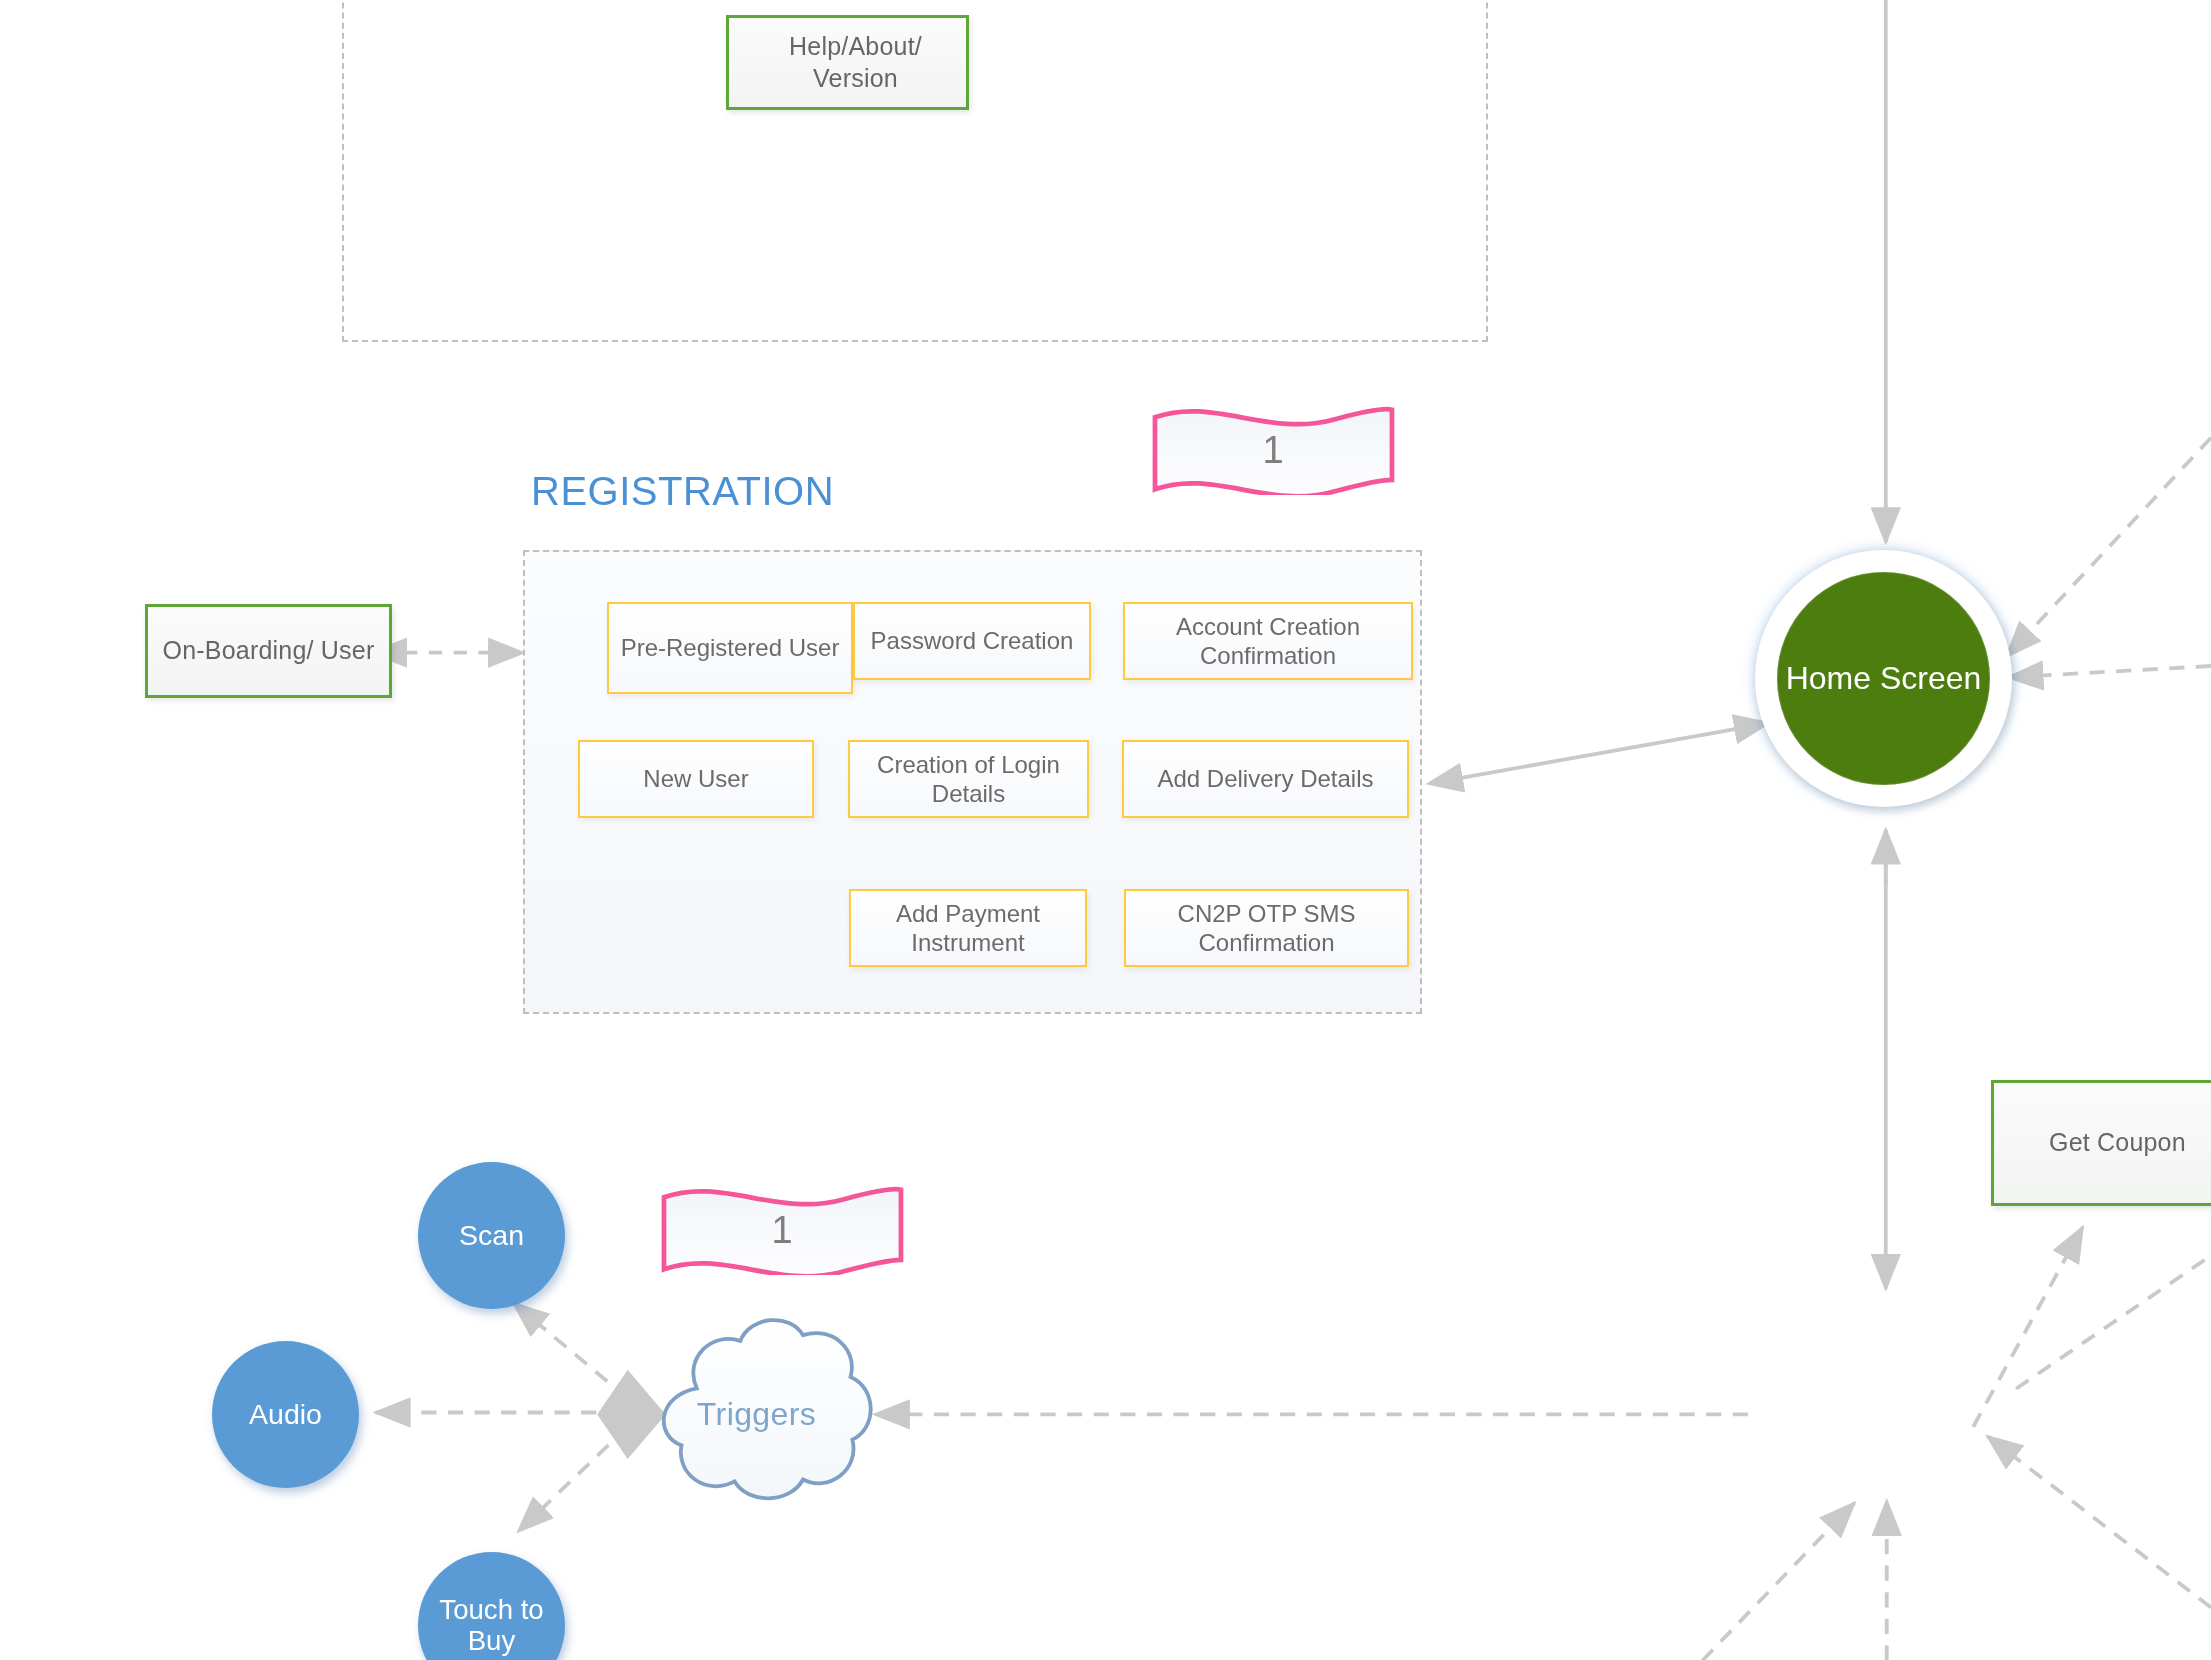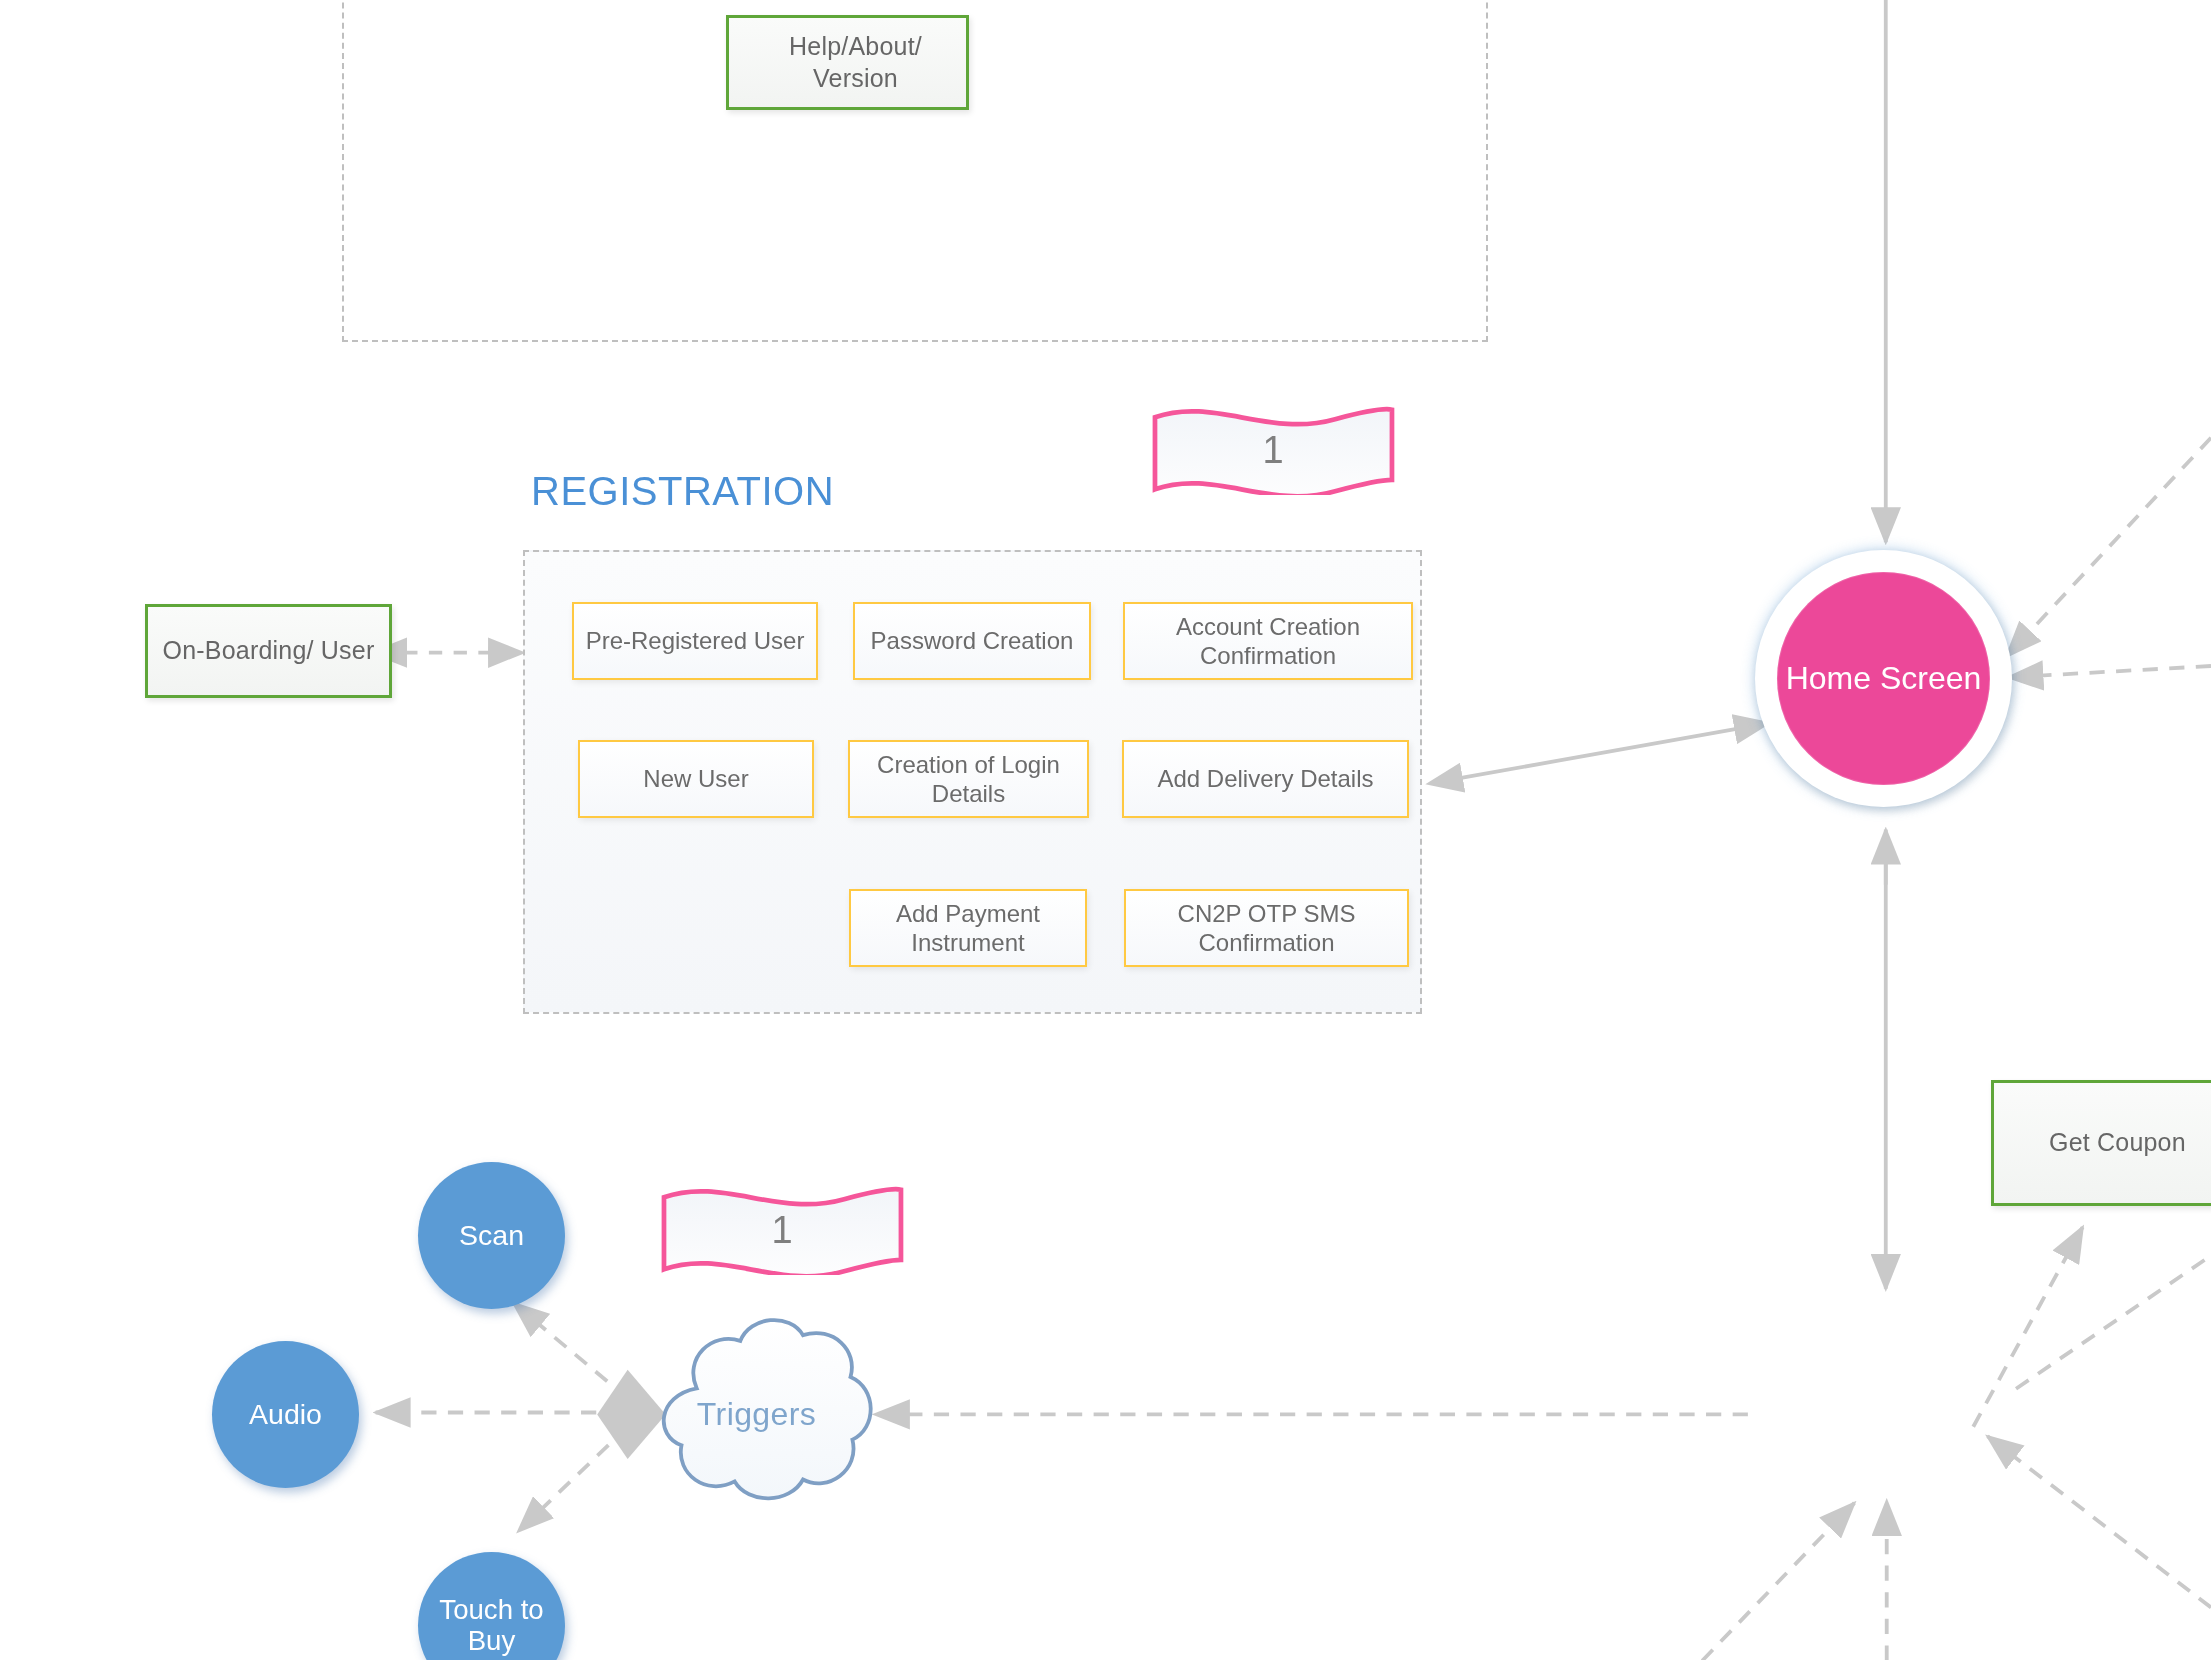--- a/index.html
+++ b/index.html
@@ -83,21 +83,21 @@
     font-size: 28.5px;
     line-height: 1.12;
     box-shadow: 2.9px 4.8px 9.5px rgba(60,110,170,.35);
   }
   .blue-node.ringed {
     background: #ffffff;
     box-shadow: 0 0 13.3px rgba(91,155,213,.45), 1.9px 3.8px 8.6px rgba(0,0,0,.14);
   }
   .blue-node.ringed > .inner {
     border-radius: 50%;
-    background: #ec4899;
+    background: #4d7c0f;
     display: flex;
     align-items: center;
     justify-content: center;
     text-align: center;
     color: #ffffff;
     box-shadow: inset 0 0 0 1px rgba(255,255,255,.15);
   }
 
   
   .section-title {
@@ -220,21 +220,21 @@
           <stop offset="100%" stop-color="#fdfdfe"></stop>
         </linearGradient>
       </defs>
       <path d="M8,14 C70,-8 128,36 198,16 C228,8 250,4 258,6 L258,80 C248,80 228,84 198,92 C128,112 70,68 8,90 Z" fill="url(#bannerGrad1)" stroke="#f5569a" stroke-width="5"></path>
     </svg>
     <div class="num">1</div>
   </div>
 
   <div class="dashed-zone shaded" style="left:523px; top:550px; width:899px; height:464px;"></div>
 
-  <div class="yellow-box" style="left:572px; top:602px; width:246px; height:78px;text-align:right;">
+  <div class="yellow-box" style="left:607px; top:602px; width:246px; height:92px;text-align:right;">
     <span>Pre-Registered User</span>
   </div>
   <div class="yellow-box" style="left:853px; top:602px; width:238px; height:78px;">
     <span>Password Creation</span>
   </div>
   <div class="yellow-box" style="left:1123px; top:602px; width:290px; height:78px;">
     <span>Account Creation Confirmation</span>
   </div>
 
   <div class="yellow-box" style="left:578px; top:740px; width:236px; height:78px;">

